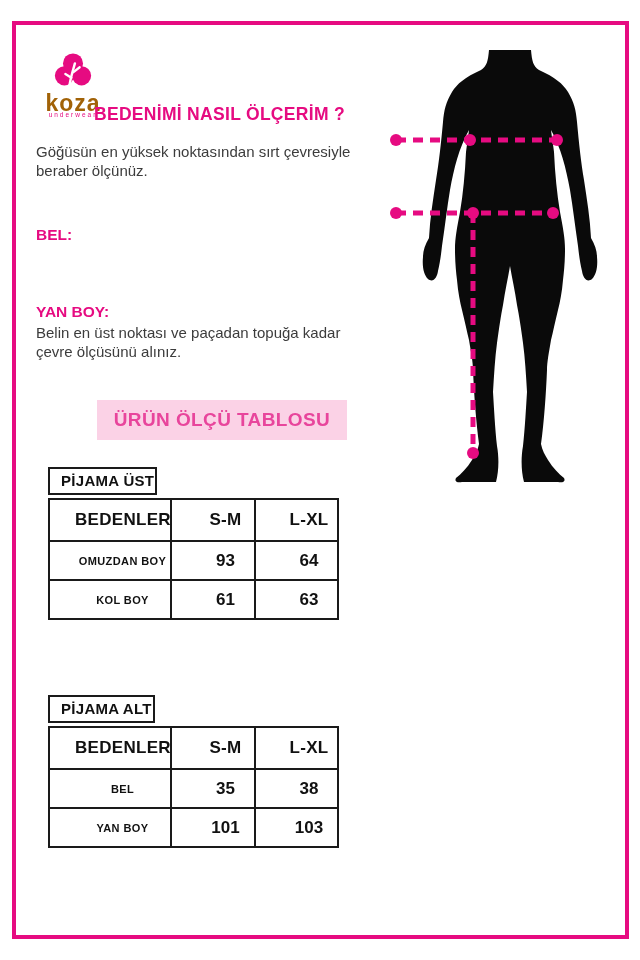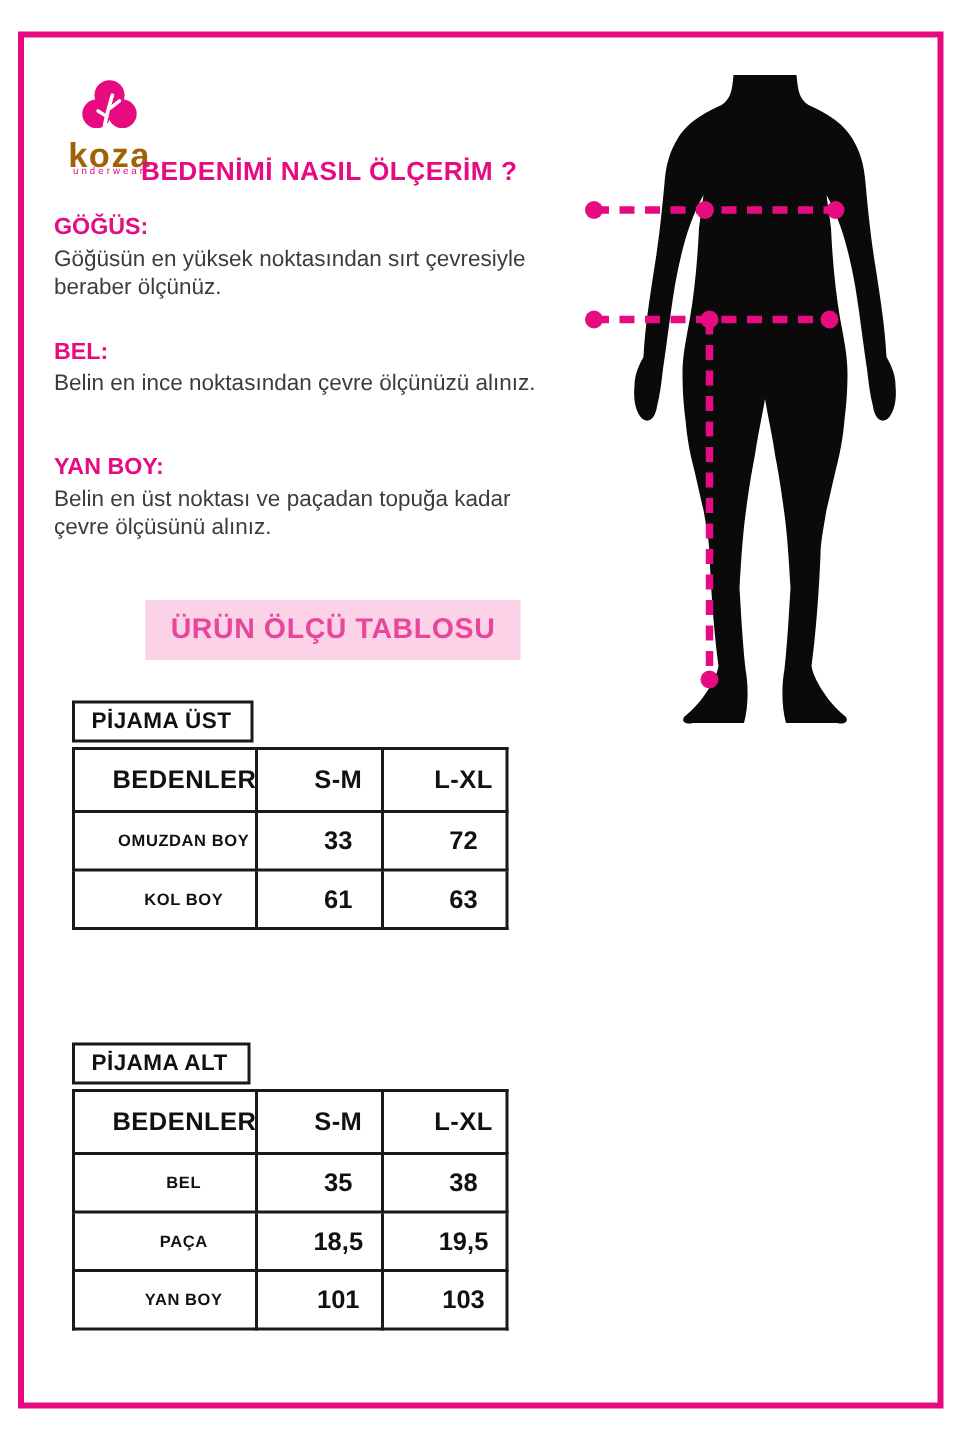--- a/index.html
+++ b/index.html
@@ -48,21 +48,21 @@
     background:var(--banner-bg);color:var(--banner-text);
     font-size:19px;font-weight:700;letter-spacing:.4px;
     display:flex;align-items:center;justify-content:center;
   }
   
   .size-block{position:absolute;left:48px;}
   .size-block.first{top:467px;}
   .size-block.second{top:695px;}
   .table-title-box{
     display:inline-block;border:2px solid var(--table-border);
-    padding:3px 13px 4px 11px;font-size:15px;font-weight:700;color:#111;
+    padding:3px 1px 4px 11px;font-size:15px;font-weight:700;color:#111;
     margin-bottom:3px;letter-spacing:.3px;
   }
   table.size-table{border-collapse:collapse;table-layout:fixed;width:289px;}
   table.size-table th,table.size-table td{
     border:2px solid var(--table-border);text-align:center;vertical-align:middle;
     color:#111;
     padding-left:25px;
   }
   table.size-table col.c0{width:122px;}
   table.size-table col.c1{width:84px;}
@@ -88,26 +88,24 @@
     <path d="M20.5,21 L27,16" stroke="#fff" stroke-width="2.4" fill="none" stroke-linecap="round"></path>
     <path d="M18.3,27 L12,23" stroke="#fff" stroke-width="2.4" fill="none" stroke-linecap="round"></path>
   </svg>
   <div class="brand-name">koza</div>
   <div class="brand-tagline">underwear</div>
 </div>
 
 <div class="page-title">BEDENİMİ NASIL ÖLÇERİM ?</div>
 
 <div class="section sec-chest">
-  <div class="section-heading">GÖĞÜS:</div>
   <div class="section-body">Göğüsün en yüksek noktasından sırt çevresiyle beraber ölçünüz.</div>
 </div>
 <div class="section sec-waist">
   <div class="section-heading">BEL:</div>
-  <div class="section-body">Belin en ince noktasından çevre ölçünüzü alınız.</div>
 </div>
 <div class="section sec-side">
   <div class="section-heading">YAN BOY:</div>
   <div class="section-body">Belin en üst noktası ve paçadan topuğa kadar çevre ölçüsünü alınız.</div>
 </div>
 
 <div class="banner">ÜRÜN ÖLÇÜ TABLOSU</div>
 
 <div class="size-block first">
   <div class="table-title-box">PİJAMA ÜST</div>
@@ -120,22 +118,22 @@
   <thead>
         <tr>
           <th>BEDENLER</th>
           <th>S-M</th>
           <th>L-XL</th>
         </tr>
       </thead>
       <tbody>
         <tr>
           <td class="row-label">OMUZDAN BOY</td>
-          <td class="row-value">33</td>
-          <td class="row-value">72</td>
+          <td class="row-value">93</td>
+          <td class="row-value">64</td>
         </tr>
         <tr>
           <td class="row-label">KOL BOY</td>
           <td class="row-value">61</td>
           <td class="row-value">63</td>
         </tr>
       </tbody>
     </table>
 </div>
 
@@ -152,25 +150,20 @@
           <th>BEDENLER</th>
           <th>S-M</th>
           <th>L-XL</th>
         </tr>
       </thead>
       <tbody>
         <tr>
           <td class="row-label">BEL</td>
           <td class="row-value">35</td>
           <td class="row-value">38</td>
-        </tr>
-        <tr>
-          <td class="row-label">PAÇA</td>
-          <td class="row-value">18,5</td>
-          <td class="row-value">19,5</td>
         </tr>
         <tr>
           <td class="row-label">YAN BOY</td>
           <td class="row-value">101</td>
           <td class="row-value">103</td>
         </tr>
       </tbody>
     </table>
 </div>
 

